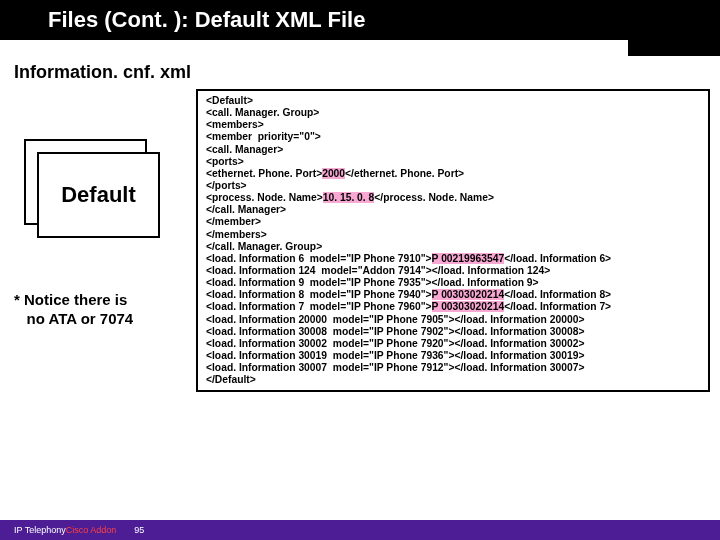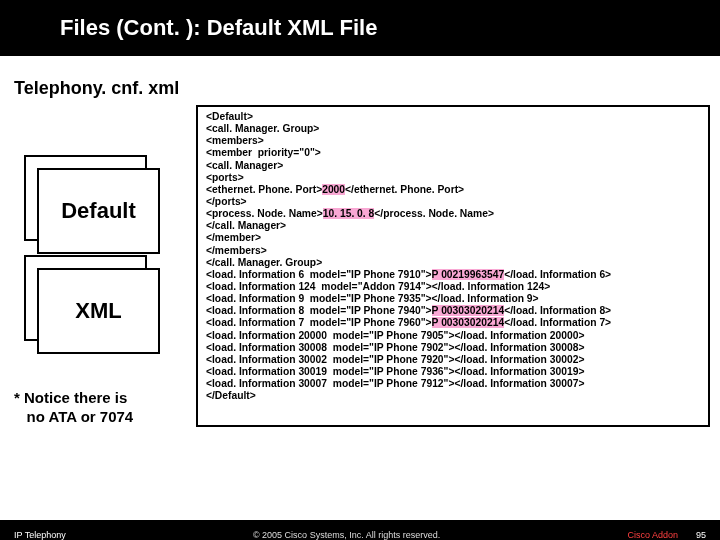--- a/index.html
+++ b/index.html
@@ -1,51 +1,47 @@
 <!DOCTYPE html>
 <html><head>
 <meta charset="utf-8">
 <style>
   * { margin: 0; padding: 0; box-sizing: border-box; }
   body { width: 720px; height: 540px; font-family: Arial, sans-serif; background: #fff; overflow: hidden; position: relative; }
-  .title-bar { background: #000; color: #fff; height: 56px; display: flex; align-items: center; padding-left: 60px; font-size: 22px; font-weight: bold; position: relative; }
+  .title-bar { background: #000; color: #fff; height: 40px; display: flex; align-items: center; padding-left: 48px; font-size: 22px; font-weight: bold; position: relative; }
   .title-bar::after { content: ""; position: absolute; right: 0; top: 22px; width: 92px; height: 34px; background: #000; }
   .subtitle { font-size: 18px; font-weight: bold; margin: 22px 0 6px 14px; }
   .content { display: flex; padding: 0 10px 0 14px; gap: 8px; }
-  .left-col { width: 174px; flex-shrink: 0; display: flex; flex-direction: column; padding-top: 50px; }
+  .left-col { width: 174px; flex-shrink: 0; display: flex; flex-direction: column; gap: 18px; padding-top: 50px; }
   .file-icon { width: 140px; height: 100px; position: relative; margin-left: 10px; }
   .sheet-back { position: absolute; left: 0; top: 0; width: 123px; height: 86px; border: 2px solid #000; background: #fff; }
   .sheet-front { position: absolute; left: 13px; top: 13px; width: 123px; height: 86px; background: #fff; border: 2px solid #000; display: flex; align-items: center; justify-content: center; font-size: 22px; font-weight: bold; }
   .note { font-size: 15px; font-weight: bold; line-height: 1.25; margin-top: 34px; margin-left: 0; }
   .xml-box { border: 2px solid #000; padding: 4px 8px; font-size: 10.3px; font-weight: bold; font-family: Arial, sans-serif; line-height: 1.18; flex: 1; white-space: pre; overflow: hidden; }
   .hl { background: #f9a8d4; }
-  .footer { position: absolute; bottom: 0; left: 0; right: 0; height: 20px; background: #000000; color: #fff; display: flex; align-items: flex-end; font-size: 9px; padding: 0 14px; }
+  .footer { position: absolute; bottom: 0; left: 0; right: 0; height: 20px; background: #4c1d95; color: #fff; display: flex; align-items: center; font-size: 9px; padding: 0 14px; }
   .footer .ft-left { flex: 0 0 auto; }
   .footer .ft-center { flex: 1; text-align: center; color: #ddd; }
   .footer .ft-right { color: #ff4040; margin-right: 18px; }
   .footer .ft-num { color: #fff; }
 </style>
 </head>
 <body>
 
 <div class="title-bar">
   <span>Files (Cont. ): Default XML File</span>
 </div>
 
-<div class="subtitle">Telephony. cnf. xml</div>
+<div class="subtitle">Information. cnf. xml</div>
 
 <div class="content">
   <div class="left-col">
     <div class="file-icon">
       <div class="sheet-back"></div>
       <div class="sheet-front">Default</div>
-    </div>
-    <div class="file-icon">
-      <div class="sheet-back"></div>
-      <div class="sheet-front">XML</div>
     </div>
     <div class="note" style="white-space:pre;">* Notice there is
    no ATA or 7074</div>
   </div>
 
   <div class="xml-box"><span>&lt;Default&gt;</span>
 <span>&lt;call. Manager. Group&gt;</span>
 <span>&lt;members&gt;</span>
 <span>&lt;member  priority="0"&gt;</span>
 <span>&lt;call. Manager&gt;</span>
@@ -65,16 +61,15 @@
 <span>&lt;load. Information 20000  model="IP Phone 7905"&gt;&lt;/load. Information 20000&gt;</span>
 <span>&lt;load. Information 30008  model="IP Phone 7902"&gt;&lt;/load. Information 30008&gt;</span>
 <span>&lt;load. Information 30002  model="IP Phone 7920"&gt;&lt;/load. Information 30002&gt;</span>
 <span>&lt;load. Information 30019  model="IP Phone 7936"&gt;&lt;/load. Information 30019&gt;</span>
 <span>&lt;load. Information 30007  model="IP Phone 7912"&gt;&lt;/load. Information 30007&gt;</span>
 <span>&lt;/Default&gt;</span></div>
 </div>
 
 <div class="footer">
   <span class="ft-left">IP Telephony</span>
-  <span class="ft-center">© 2005 Cisco Systems, Inc. All rights reserved.</span>
   <span class="ft-right">Cisco Addon</span>
   <span class="ft-num">95</span>
 </div>
 
 </body></html>

